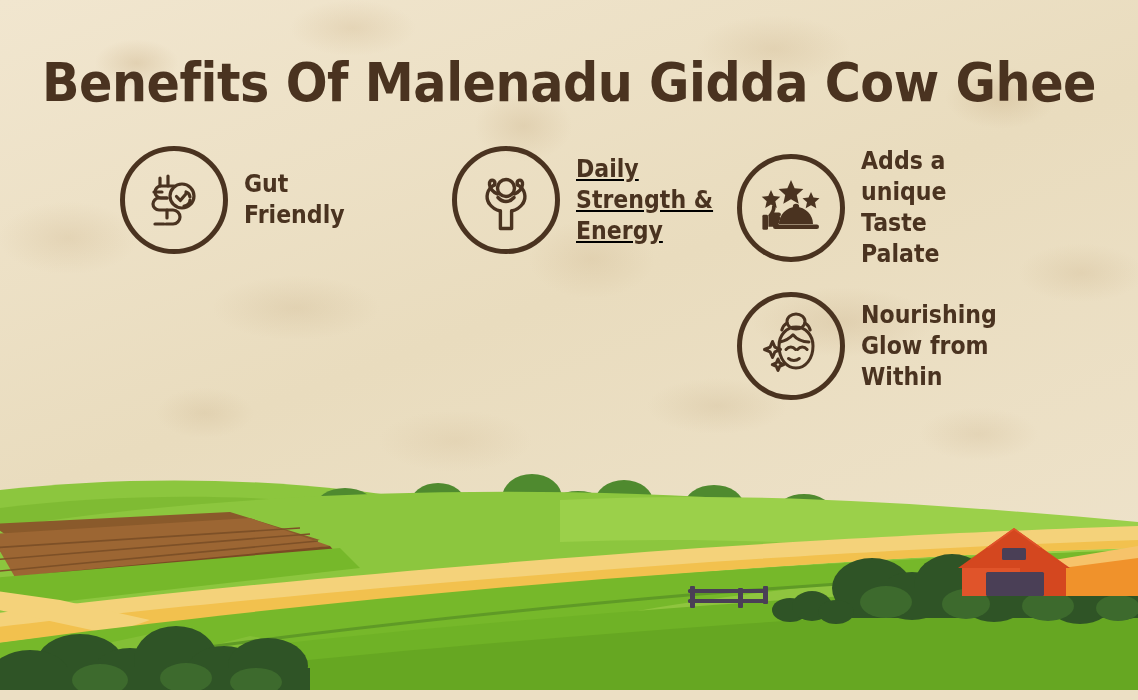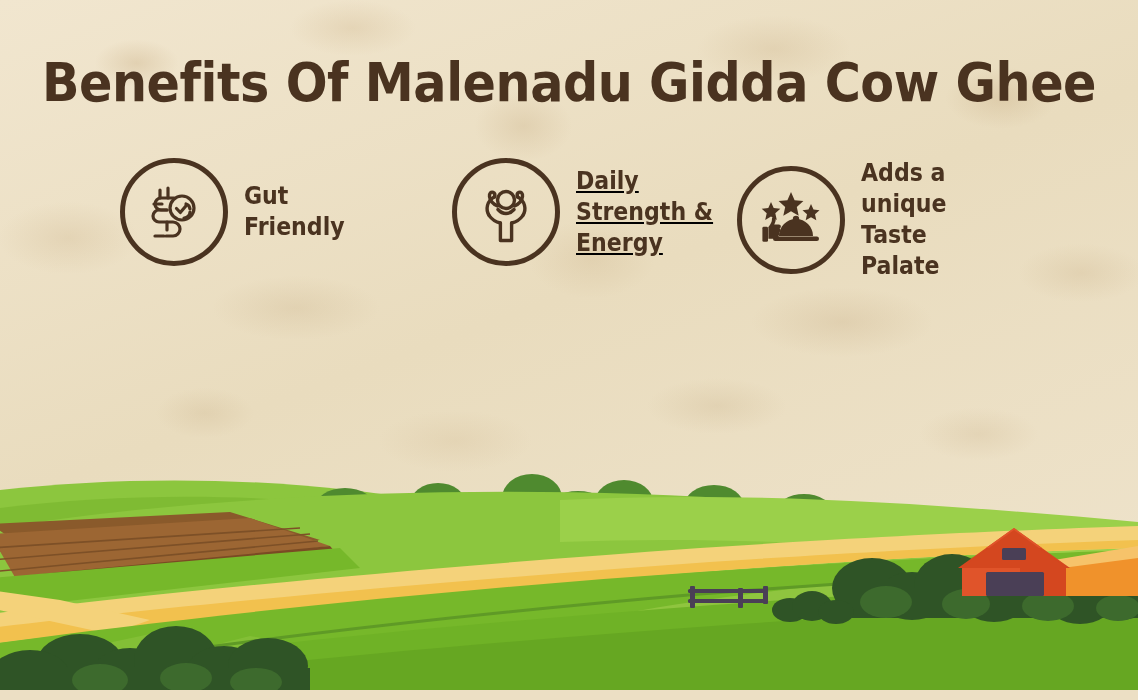--- a/index.html
+++ b/index.html
@@ -47,21 +47,21 @@
     font-size: 53px;
     letter-spacing: -0.5px;
     color: #4a3320;
     transform: scaleX(.93);
     white-space: nowrap;
   }
 
   
   .grid {
     position: absolute;
-    top: 152px; left: 0;
+    top: 140px; left: 0;
     width: 916px; height: 300px;
   }
   .cell {
     position: absolute;
     display: flex;
     align-items: center;
   }
   .c1 { left: 120px; }
   .c2 { left: 452px; text-decoration: underline; }
   .c3 { left: 737px; }
@@ -175,20 +175,41 @@
             <rect x="7.4" y="38.8" width="5.6" height="15" rx="1.4"></rect>
           </svg>
         </span>
       </div>
       <div class="label">Adds a unique
 Taste Palate</div>
     </div>
 
 
 
+    <div class="cell c3 r2">
+      <div class="badge">
+        <span>
+          <svg width="70" height="70" viewBox="0 0 70 70" fill="none" stroke="#4a3320" stroke-width="3" stroke-linecap="round" stroke-linejoin="round">
+            <ellipse cx="40" cy="10.5" rx="9" ry="7.5"></ellipse>
+            <path d="M31 12c-2.6 1.6-4.4 4-5.2 7"></path>
+            <path d="M49 12c2.6 1.6 4.4 4 5.2 7"></path>
+            <path d="M23 35c0-11 7.6-19 17-19s17 8 17 19c0 13-7.6 22-17 22S23 48 23 35z"></path>
+            <path d="M24 31c5-1 9.5-3.4 13-7.2 3.6 4.4 9.4 7 16 7.2"></path>
+            <path d="M30 38.5c1.4-1.6 3-2.4 4.8-2.4s3.4.8 4.8 2.4"></path>
+            <path d="M44 38.5c1.4-1.6 3-2.4 4.8-2.4s3.4.8 4.8 2.4" transform="translate(-2.5 0)"></path>
+            <path d="M38.5 47.5c1.6 1.4 3.4 2.1 5.4 2.1s3.8-.7 5.4-2.1" transform="translate(-6 0)"></path>
+            <path d="M16.5 30.5l2.4 5.6 5.6 2.4-5.6 2.4-2.4 5.6-2.4-5.6L8.5 38.5l5.6-2.4z"></path>
+            <path d="M22 48l1.7 4 4 1.7-4 1.7-1.7 4-1.7-4-4-1.7 4-1.7z"></path>
+          </svg>
+        </span>
+      </div>
+      <div class="label">Nourishing
+Glow from
+Within</div>
+    </div>
 
   </div>
 
   <div class="landscape">
     <svg viewBox="0 0 1138 232" preserveAspectRatio="none">
       <defs>
         <clipPath id="frame">
             <rect x="0" y="0" width="1138" height="232"></rect>
           </clipPath>
       </defs>

